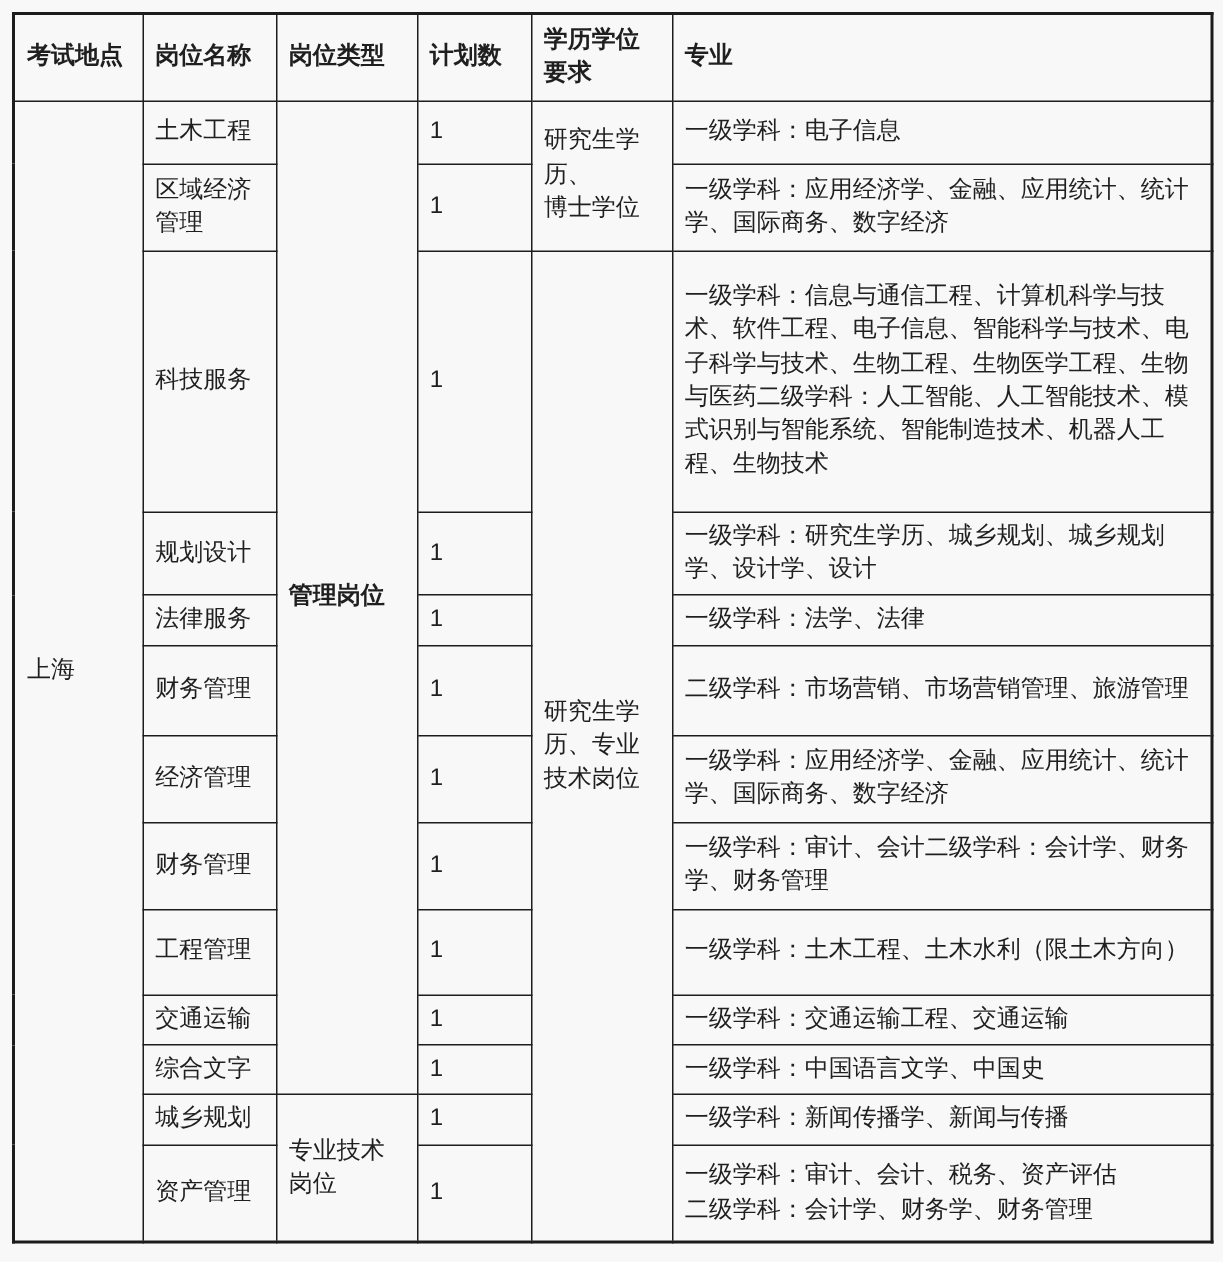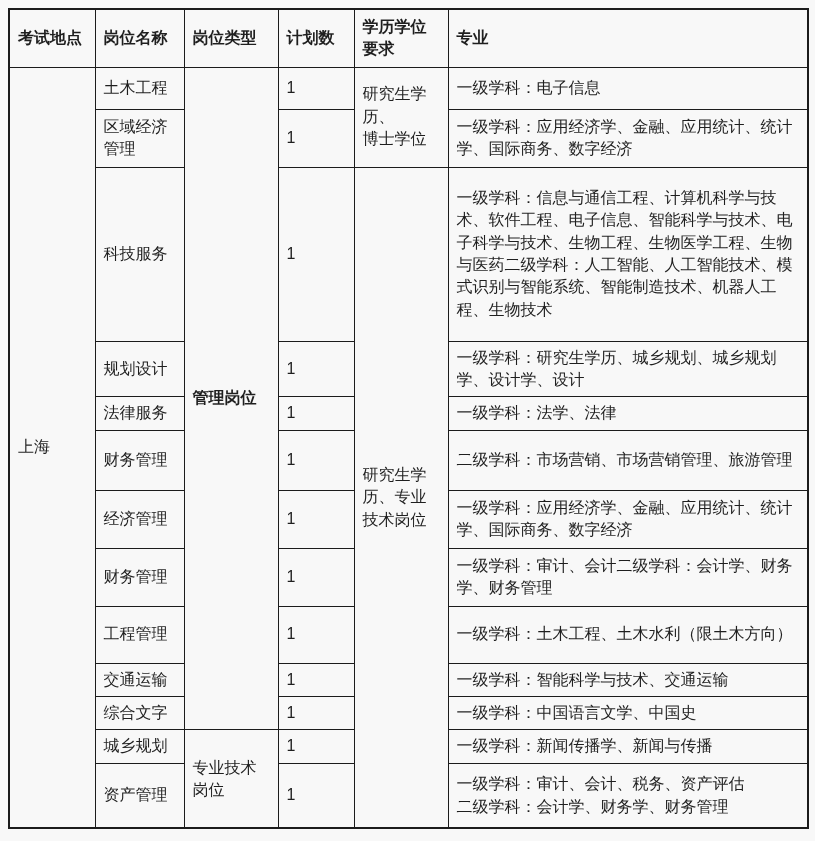--- a/index.html
+++ b/index.html
@@ -110,21 +110,21 @@
         <td>一级学科：审计、会计二级学科：会计学、财务学、财务管理</td>
       </tr>
       <tr style="height:57px">
         <td>工程管理</td>
         <td>1</td>
         <td>一级学科：土木工程、土木水利（限土木方向）</td>
       </tr>
       <tr style="height:33px">
         <td>交通运输</td>
         <td>1</td>
-        <td>一级学科：智能科学与技术、交通运输</td>
+        <td>一级学科：交通运输工程、交通运输</td>
       </tr>
       <tr style="height:31px">
         <td>综合文字</td>
         <td>1</td>
         <td>一级学科：中国语言文学、中国史</td>
       </tr>
       <tr style="height:33px">
         <td>城乡规划</td>
         <td rowspan="2" class="cell-type-tech">专业技术岗位</td>
         <td>1</td>

